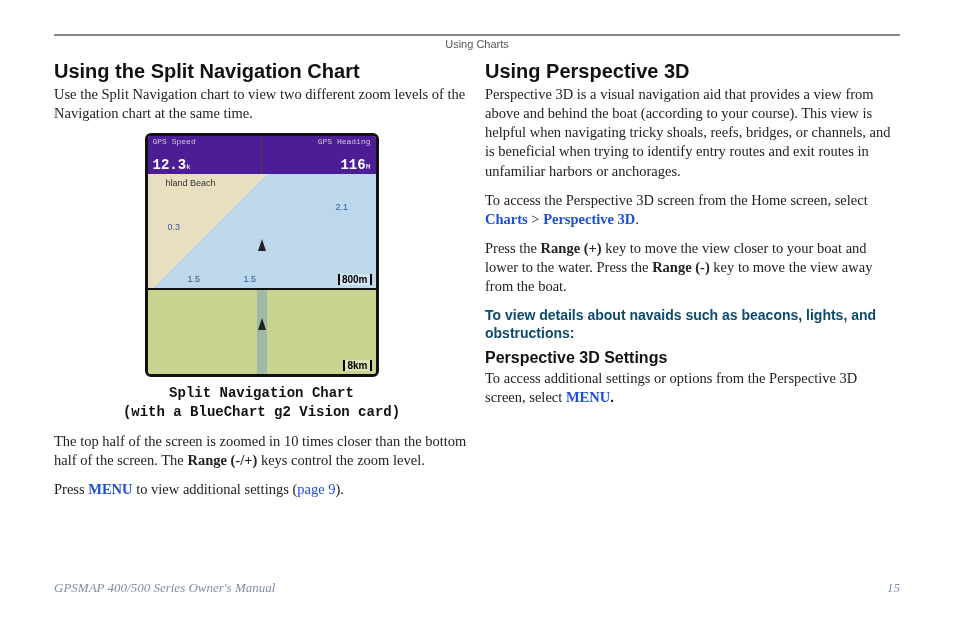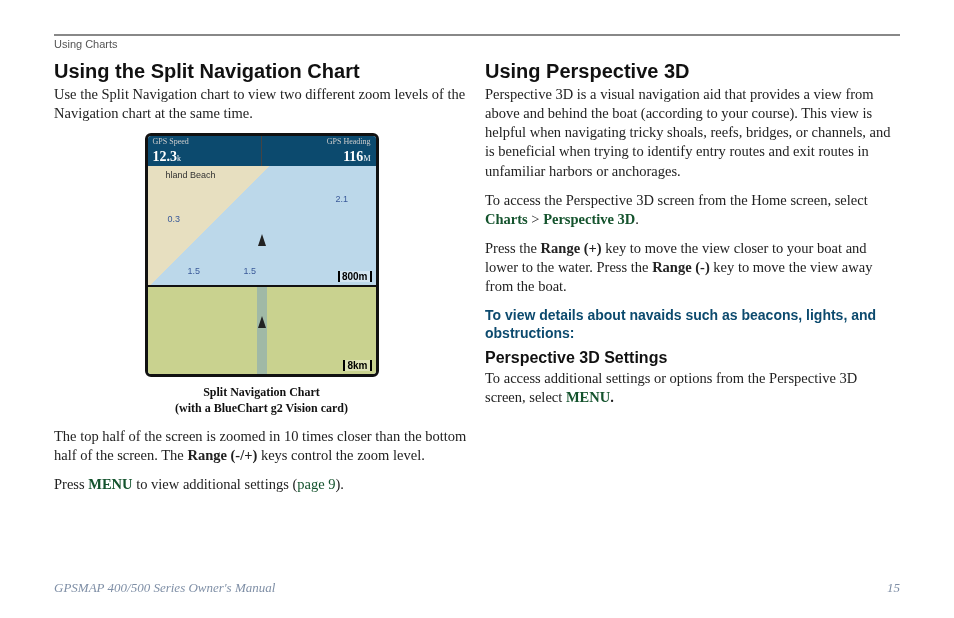--- a/index.html
+++ b/index.html
@@ -14,21 +14,21 @@
   }
   .hr-top {
     border: none;
     border-top: 2px solid #888;
     margin-bottom: 2px;
   }
   .header-meta {
     font-family: Arial, Helvetica, sans-serif;
     font-size: 11px;
     color: #555;
-    text-align: left;
+    text-align: center;
     margin-bottom: 10px;
   }
   .cols {
     display: flex;
     gap: 16px;
   }
   .col {
     flex: 1 1 0;
     min-width: 0;
   }
@@ -47,22 +47,22 @@
     margin-top: 6px;
     margin-bottom: 2px;
   }
   .body-text {
     font-size: 14.5px;
     line-height: 1.32;
     color: #222;
     margin-bottom: 10px;
   }
   .caption {
-    font-family: Liberation Serif, serif;
-    font-size: 12px;
+    font-family: Liberation Mono, monospace;
+    font-size: 14px;
     font-weight: bold;
     text-align: center;
     line-height: 1.35;
     color: #111;
     margin: 7px 0 10px 0;
   }
   .sans-strong {
     font-family: Arial, Helvetica, sans-serif;
     font-weight: bold;
     font-size: 14px;
@@ -72,21 +72,21 @@
   }
   ol.steps {
     font-family: Arial, Helvetica, sans-serif;
     font-size: 13.5px;
     color: #222;
     padding-left: 18px;
     margin-bottom: 8px;
   }
   ol.steps li { margin-bottom: 4px; line-height: 1.3; }
   .blue { color: #2a55c7; font-weight: bold; }
-  .blue-serif { color: #14532d; font-weight: bold; font-family: Georgia, serif; }
+  .blue-serif { color: #1d4ed8; font-weight: bold; font-family: Georgia, serif; }
   .bold-serif { font-weight: bold; }
   .footer {
     position: absolute;
     bottom: 22px;
     left: 54px;
     right: 54px;
     display: flex;
     justify-content: space-between;
     font-style: italic;
     font-size: 13px;
@@ -98,25 +98,25 @@
     height: 244px;
     margin: 8px auto 0 auto;
     border: 3px solid #111;
     border-radius: 6px;
     background: #cfe1ee;
     display: flex;
     flex-direction: column;
     overflow: hidden;
   }
   .status-bar {
-    height: 30px;
-    background: #0c4a6e;
+    height: 38px;
+    background: #4c1d95;
     color: #fff;
     display: flex;
-    font-family: Liberation Serif, serif;
+    font-family: Liberation Mono, monospace;
     font-size: 9px;
   }
   .status-cell { flex:1; border-right:1px solid #444; padding:2px 5px; display:flex; flex-direction:column; justify-content:space-between;}
   .status-cell:last-child { border-right:none; text-align:right; align-items:flex-end;}
   .status-label { font-size: 8px; color:#ccc; line-height:1;}
   .status-val { font-size:14px; font-weight:bold; line-height:1;}
   .status-val .unit { font-size:8px; font-weight:normal; vertical-align:baseline;}
   .map-top {
     flex: 1.35;
     background: linear-gradient(135deg, #e7dfc0 0 35%, #bcd8ea 35% 100%);

